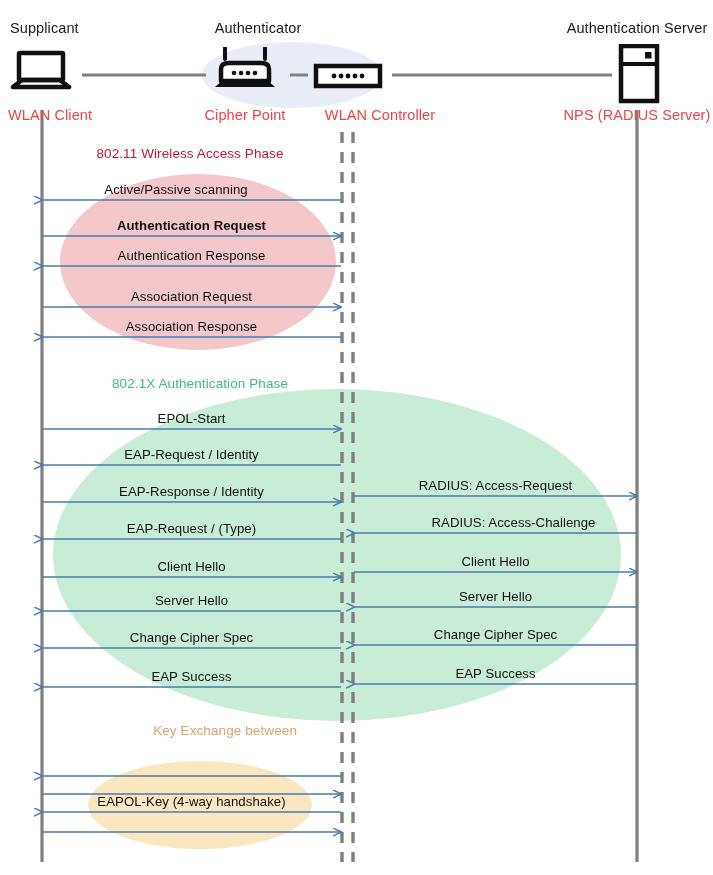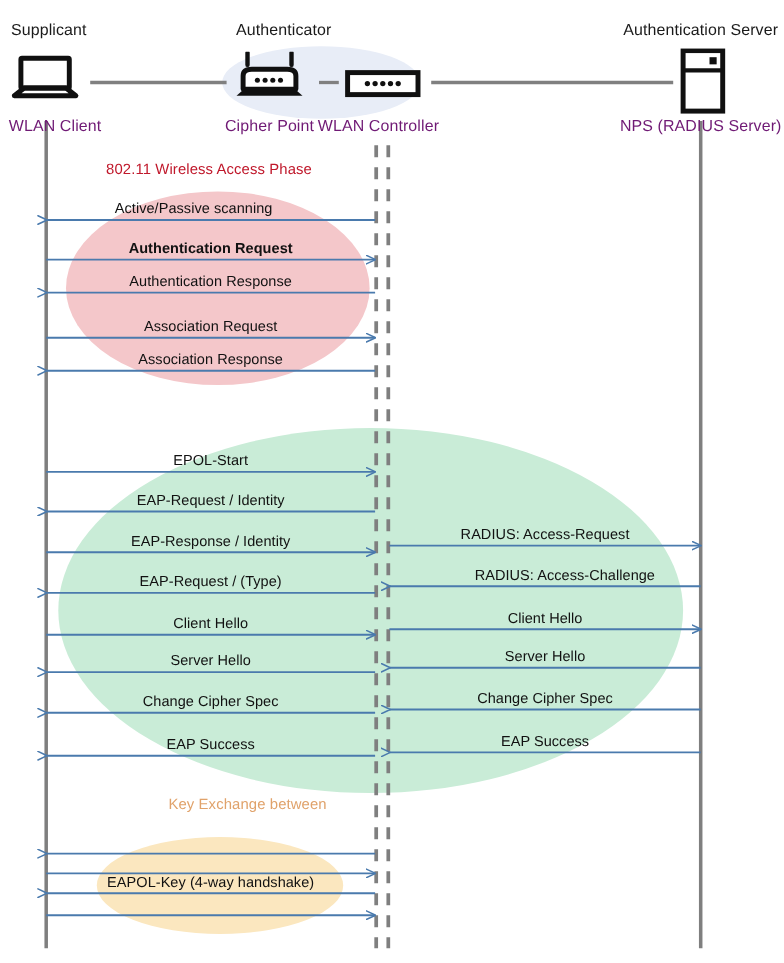--- a/index.html
+++ b/index.html
@@ -23,21 +23,21 @@
   .role-title{
     position:absolute;
     font-size:14.5px;
     color:#1a1a1a;
     white-space:nowrap;
     letter-spacing:0.1px;
   }
   .node-label{
     position:absolute;
     font-size:14.5px;
-    color:#701a75;
+    color:#ef4444;
     white-space:nowrap;
     letter-spacing:0.1px;
   }
   .phase-label{
     position:absolute;
     font-size:13.5px;
     white-space:nowrap;
     text-align:center;
     letter-spacing:0.1px;
   }
@@ -151,24 +151,25 @@
       <rect x="27" y="8" width="6.5" height="6.5" fill="#101010"></rect>
     </svg>
   </div>
 
   <div class="role-title" style="left:10px;top:20px;">Supplicant</div>
   <div class="role-title" style="left:258px;top:20px;transform:translateX(-50%);">Authenticator</div>
   <div class="role-title" style="left:637px;top:20px;transform:translateX(-50%);">Authentication Server</div>
 
   <div class="node-label" style="left:8px;top:107px;">WLAN Client</div>
   <div class="node-label" style="left:245px;top:107px;transform:translateX(-50%);">Cipher Point</div>
-  <div class="node-label" style="left:344px;top:107px;transform:translateX(-50%);text-align:center;">WLAN Controller</div>
+  <div class="node-label" style="left:380px;top:107px;transform:translateX(-50%);text-align:center;">WLAN Controller</div>
   <div class="node-label" style="left:637px;top:107px;transform:translateX(-50%);">NPS (RADIUS Server)</div>
 
   <div class="phase-label" style="left:190px;top:146px;transform:translateX(-50%);color:#c0182b;">802.11 Wireless Access Phase</div>
+  <div class="phase-label" style="left:200px;top:376px;transform:translateX(-50%);color:#3fb984;">802.1X Authentication Phase</div>
   <div class="phase-label multiline" style="left:182px;top:721px;transform:translateX(-50%);width:230px;color:#e0a26a;">
     <span>Key Exchange between</span><br>
   </div>
 
   <div id="msg-labels">
       <div class="msg-label" style="left: 176px; top: 182px; transform: translateX(-50%);">Active/Passive scanning</div>
       <div class="msg-label" style="left: 191.5px; top: 218px; transform: translateX(-50%); font-weight: bold;">Authentication Request</div>
       <div class="msg-label" style="left: 191.5px; top: 248px; transform: translateX(-50%);">Authentication Response</div>
       <div class="msg-label" style="left: 191.5px; top: 289px; transform: translateX(-50%);">Association Request</div>
       <div class="msg-label" style="left: 191.5px; top: 319px; transform: translateX(-50%);">Association Response</div>

